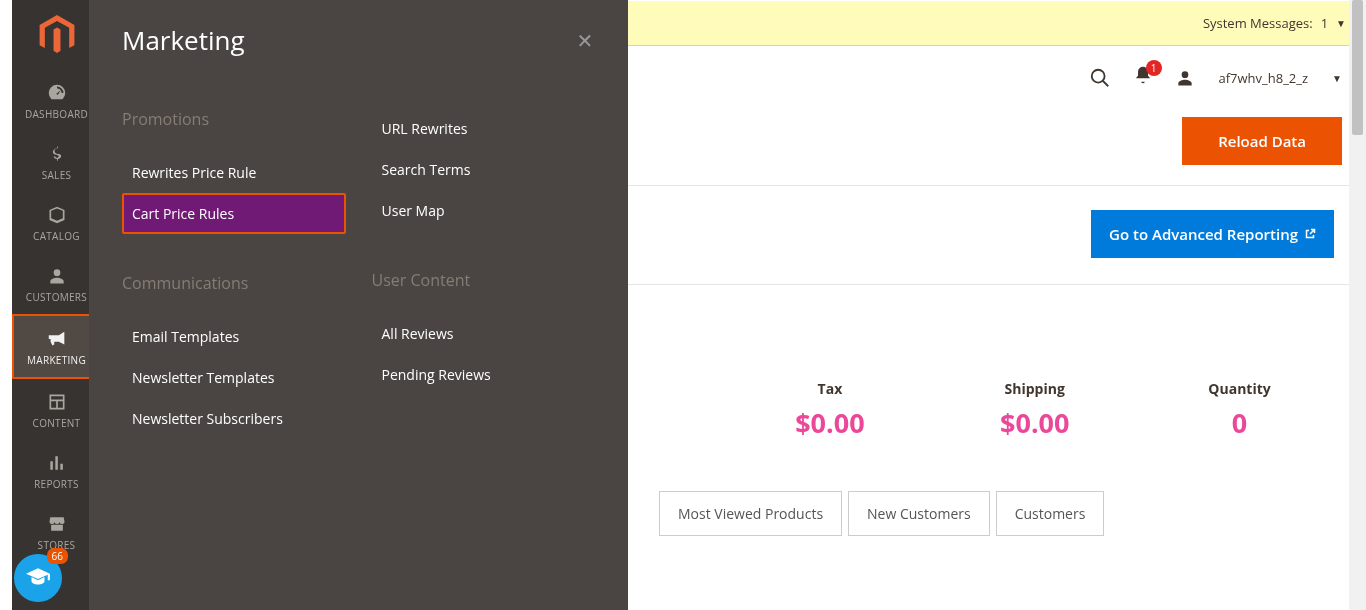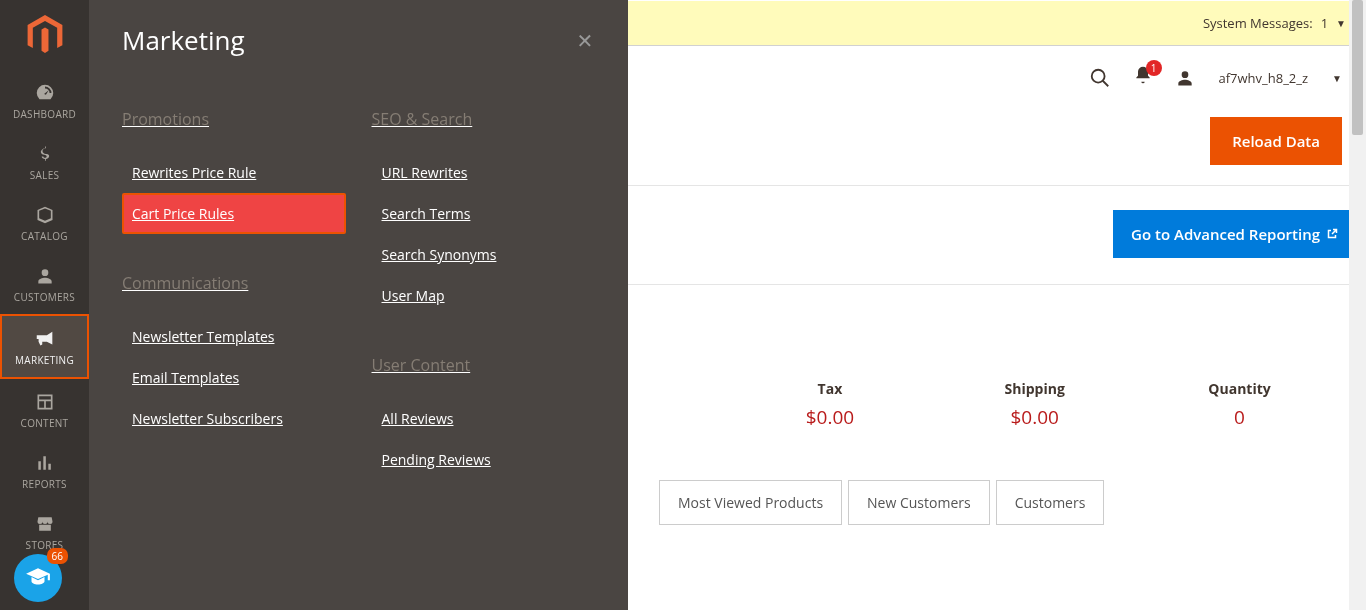--- a/index.html
+++ b/index.html
@@ -1,36 +1,36 @@
 <!DOCTYPE html>
 <html><head>
 <meta charset="utf-8">
 <style>
   * { margin: 0; padding: 0; box-sizing: border-box; font-family: 'Open Sans', Arial, sans-serif; }
   body { width: 1366px; height: 610px; overflow: hidden; background: #fff; position: relative; }
 
   
-  .sidebar { position: absolute; left: 0; top: 0; width: 89px; height: 610px; background: #373330; display: flex; flex-direction: column; align-items: center; z-index: 10; }
+  .sidebar { position: absolute; left: 12px; top: 0; width: 89px; height: 610px; background: #373330; display: flex; flex-direction: column; align-items: center; z-index: 10; }
   .logo { width: 89px; height: 70px; display: flex; align-items: center; justify-content: center; }
   .logo svg { width: 36px; height: 40px; }
   .nav-item { width: 89px; display: flex; flex-direction: column; align-items: center; justify-content: center; padding: 11px 0 10px; cursor: pointer; color: #aaa69f; }
   .nav-item.active { background: #514943; color: #f1f1f1; border: 2px solid #eb5202; }
   .nav-icon { width: 24px; height: 24px; display: flex; align-items: center; justify-content: center; margin-bottom: 2px; }
   .nav-label { font-size: 10px; letter-spacing: 0.3px; text-align: center; }
 
   
   .flyout { position: absolute; left: 89px; top: 0; width: 539px; height: 610px; background: #4a4542; z-index: 20; padding: 22px 33px; color: #fff; }
   .flyout-header { display: flex; justify-content: space-between; align-items: center; margin-bottom: 50px; }
   .flyout-title { font-size: 26px; font-weight: 400; color: #fff; }
   .flyout-close { width: 20px; height: 20px; cursor: pointer; color: #999; font-size: 20px; display: flex; align-items: center; justify-content: center; }
   .flyout-columns { display: flex; gap: 26px; }
-  .flyout-col { flex: 1; text-decoration: underline; }
+  .flyout-col { flex: 1; }
   .flyout-section-title { color: #857d74; font-size: 16px; margin-bottom: 22px; font-weight: 400; }
   .flyout-link { display: block; color: #fff; font-size: 14px; padding: 11px 10px; cursor: pointer; border-radius: 2px; }
-  .flyout-link.highlighted { border: 2px solid #eb5202; background: #ef4444; padding: 9px 8px; }
+  .flyout-link.highlighted { border: 2px solid #eb5202; background: #701a75; padding: 9px 8px; }
   .flyout-section { margin-bottom: 38px; }
 
   
   .main { position: absolute; left: 89px; top: 1px; right: 0; height: 610px; overflow: hidden; }
 
   
   .sysmsg { background: #fffbbb; height: 45px; display: flex; align-items: center; justify-content: space-between; padding: 0 20px; border-bottom: 1px solid #d1d1d1; }
   .sysmsg-text { font-size: 13px; color: #333; }
   .sysmsg-right { display: flex; align-items: center; gap: 8px; font-size: 13px; color: #41362f; }
   .sysmsg-chevron { font-size: 10px; color: #41362f; cursor: pointer; }
@@ -39,37 +39,37 @@
   .topbar { height: 63px; display: flex; align-items: center; justify-content: flex-end; padding: 0 24px; gap: 22px; }
   .search-icon { width: 22px; height: 22px; cursor: pointer; color: #41362f; }
   .bell-wrap { position: relative; cursor: pointer; }
   .bell-badge { position: absolute; top: -5px; right: -9px; background: #e22626; color: #fff; border-radius: 9px; font-size: 10px; padding: 1px 5px; min-width: 15px; text-align: center; }
   .user-wrap { display: flex; align-items: center; gap: 24px; cursor: pointer; color: #41362f; font-size: 13px; }
   .user-icon { width: 20px; height: 20px; }
   .user-chevron { font-size: 10px; }
 
   
   .page-header { padding: 8px 24px 20px; display: flex; justify-content: space-between; align-items: center; border-bottom: 1px solid #e5e5e5;}
-  .reload-btn { background: #eb5202; color: #fff; border: none; padding: 14px 22px; font-size: 15px; font-weight: 600; cursor: pointer; }
-
-  
-  .adv-row { display: flex; justify-content: space-between; align-items: center; padding: 24px 10px 26px; border-bottom: 1px solid #e5e5e5; }
+  .reload-btn { background: #eb5202; color: #fff; border: none; padding: 14px 36px; font-size: 15px; font-weight: 600; cursor: pointer; }
+
+  
+  .adv-row { display: flex; justify-content: space-between; align-items: center; padding: 24px 32px 26px; border-bottom: 1px solid #e5e5e5; }
   .adv-text { font-size: 14px; color: #41362f; max-width: 700px; }
   .adv-btn { background: #007bdb; color: #fff; border: none; padding: 14px 18px; font-size: 15px; font-weight: 600; cursor: pointer; display: flex; align-items: center; gap: 6px; }
   .adv-btn-icon { width: 12px; height: 12px; }
 
   
   .chart-msg { padding: 22px 24px 16px; font-size: 14px; color: #41362f; }
   .chart-msg a { color: #007bdb; text-decoration: none; }
 
   
   .stats { display: flex; padding: 6px 24px 28px; gap: 0; margin-top: 31px; }
   .stat { flex: 1; display: flex; flex-direction: column; align-items: center; }
   .stat-label { font-size: 14px; font-weight: 700; color: #41362f; margin-bottom: 6px; }
-  .stat-value { font-size: 19px; font-weight: 400; color: #b91c1c; }
+  .stat-value { font-size: 27px; font-weight: 700; color: #ec4899; }
 
   
   .tabs-row { display: flex; gap: 6px; padding: 22px 24px 0; }
   .tab { background: #fff; border: 1px solid #ccc; padding: 12px 18px; font-size: 14px; color: #555; cursor: pointer; }
 
   
   .scroll-track { position: absolute; right: 0; top: 0; width: 17px; height: 610px; background: #f1f1f1; }
   .scroll-thumb { position: absolute; right: 3px; top: 0; width: 11px; height: 135px; background: #c1c1c1; border-radius: 2px; }
 
   
@@ -165,31 +165,29 @@
   </div>
   <div class="flyout-columns">
     <div class="flyout-col">
       <div class="flyout-section">
         <div class="flyout-section-title">Promotions</div>
         <a class="flyout-link">Rewrites Price Rule</a>
         <a class="flyout-link highlighted">Cart Price Rules</a>
       </div>
       <div class="flyout-section">
         <div class="flyout-section-title">Communications</div>
+        <a class="flyout-link">Email Templates</a>
         <a class="flyout-link">Newsletter Templates</a>
-        <a class="flyout-link">Email Templates</a>
         <a class="flyout-link">Newsletter Subscribers</a>
       </div>
     </div>
     <div class="flyout-col">
       <div class="flyout-section">
-        <div class="flyout-section-title">SEO &amp; Search</div>
         <a class="flyout-link">URL Rewrites</a>
         <a class="flyout-link">Search Terms</a>
-        <a class="flyout-link">Search Synonyms</a>
         <a class="flyout-link">User Map</a>
       </div>
       <div class="flyout-section">
         <div class="flyout-section-title">User Content</div>
         <a class="flyout-link">All Reviews</a>
         <a class="flyout-link">Pending Reviews</a>
       </div>
     </div>
   </div>
 </div>

